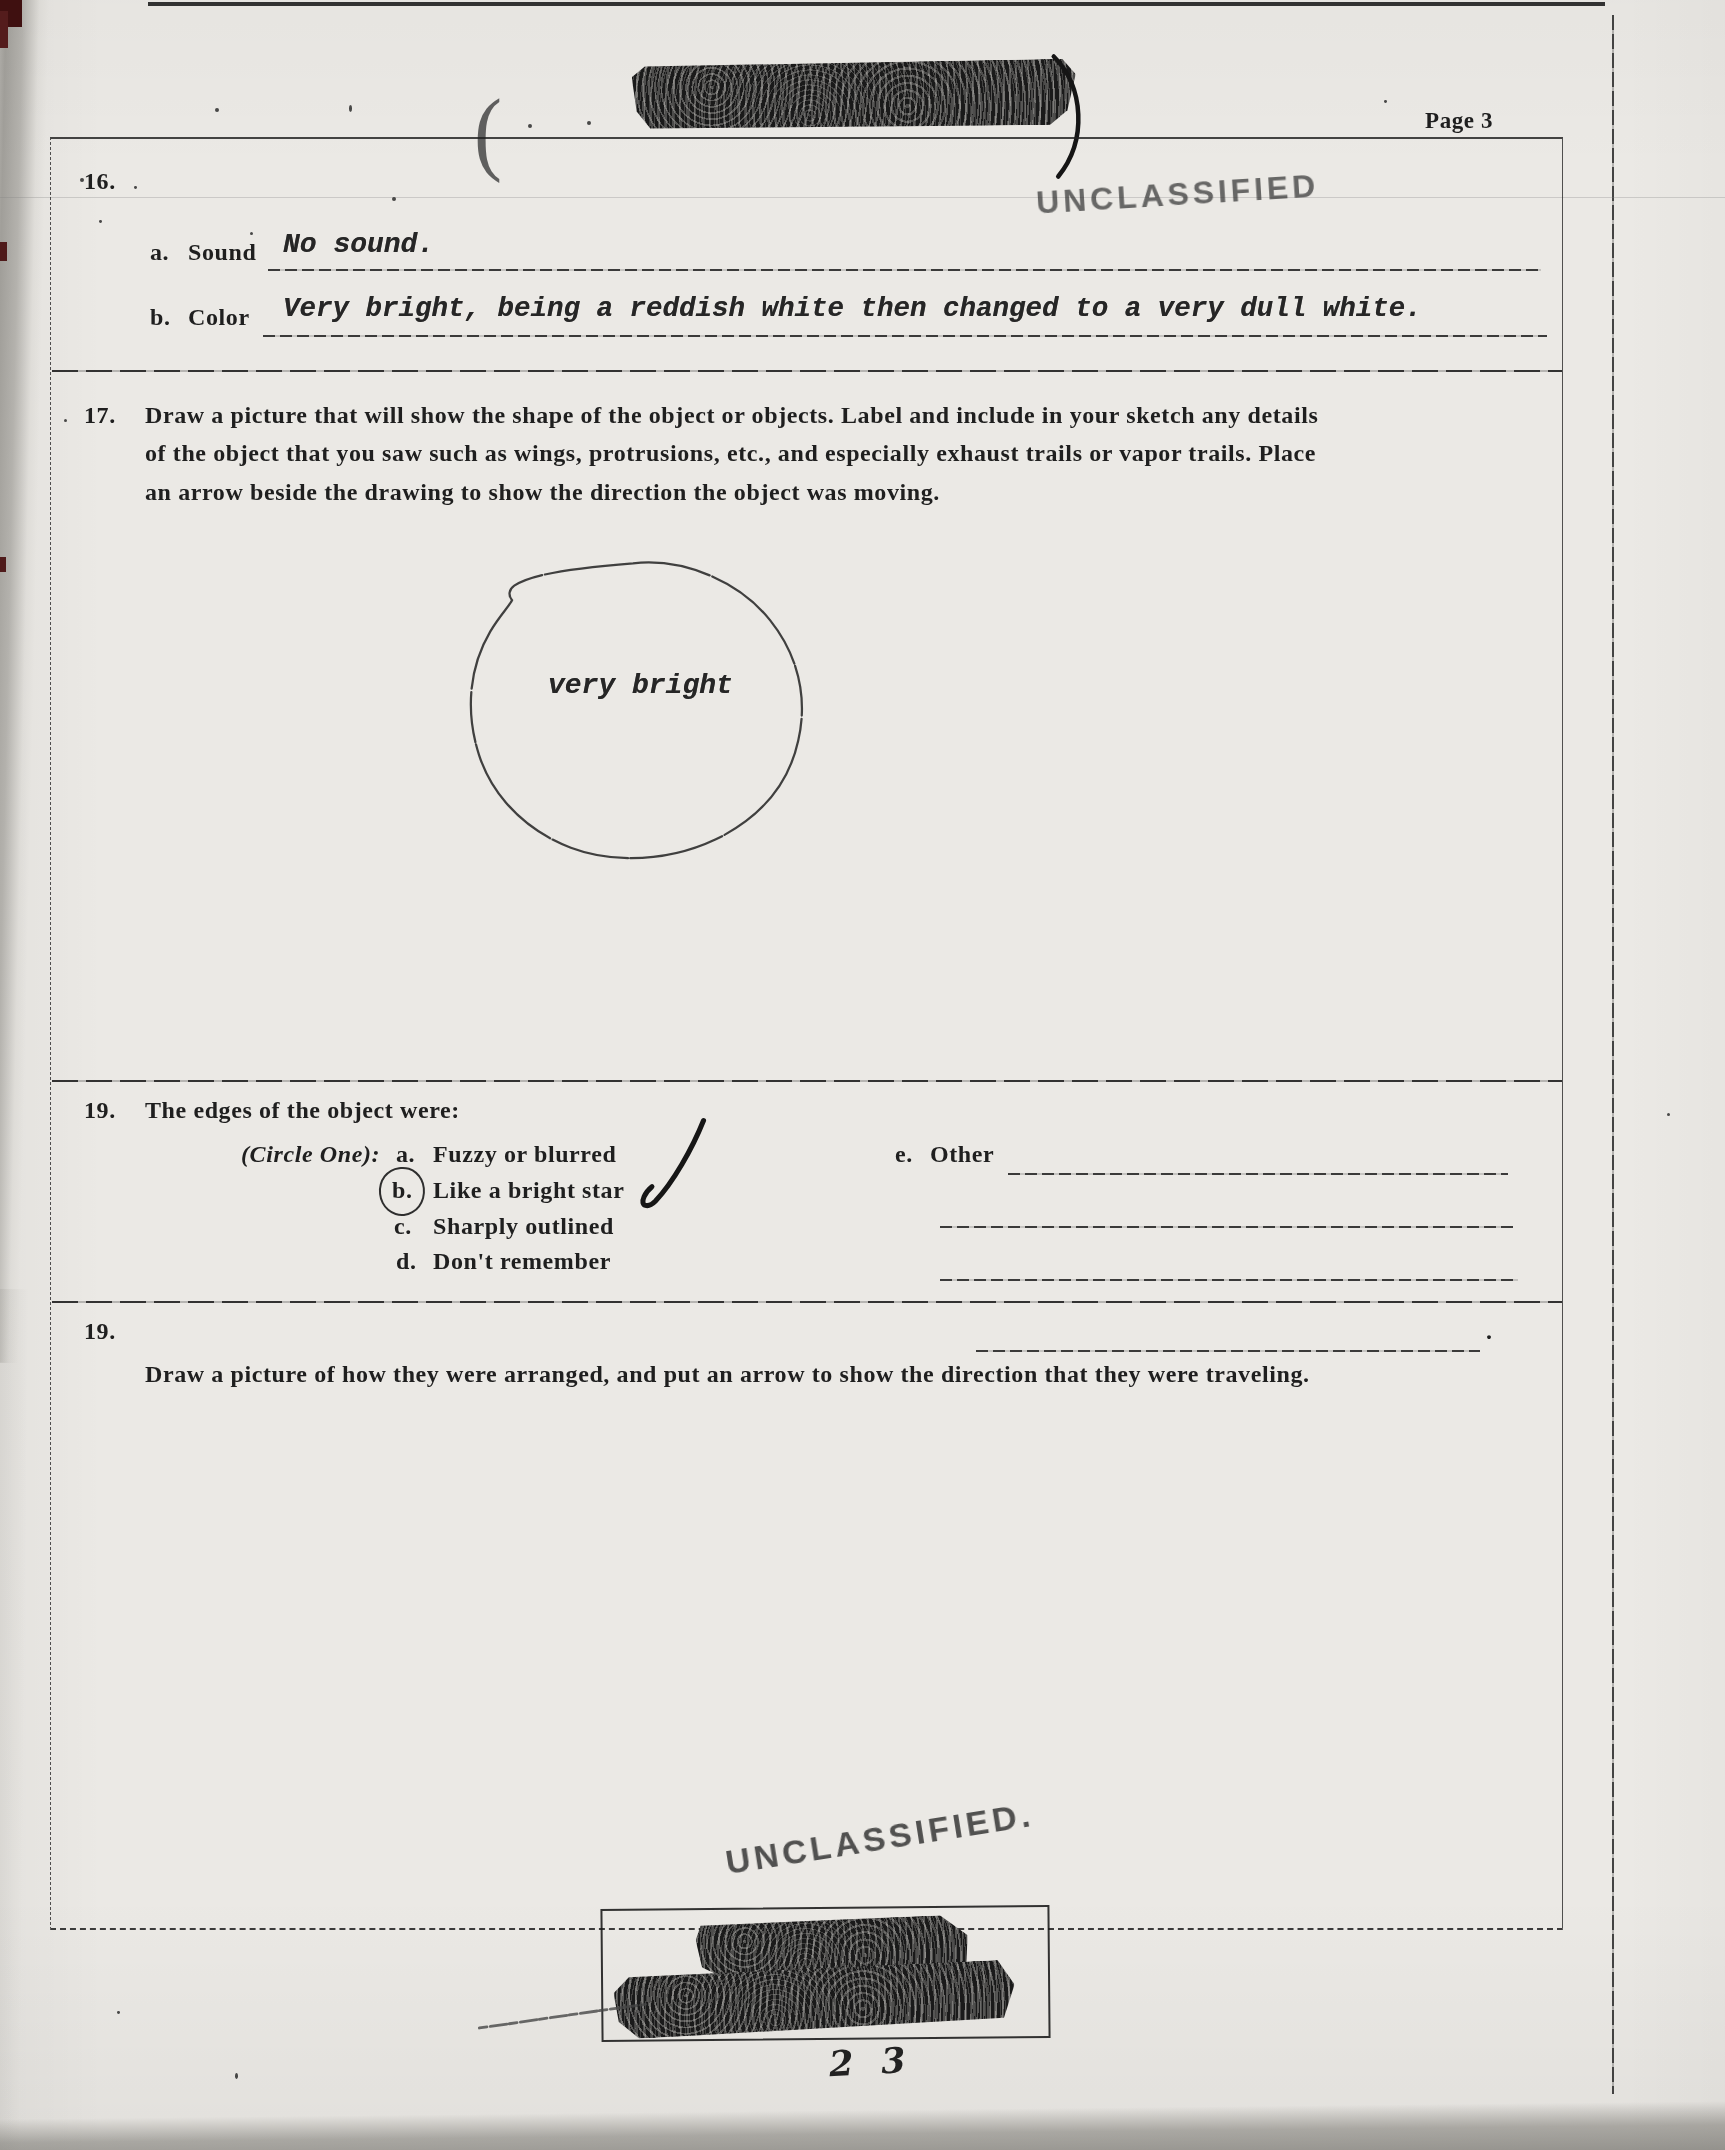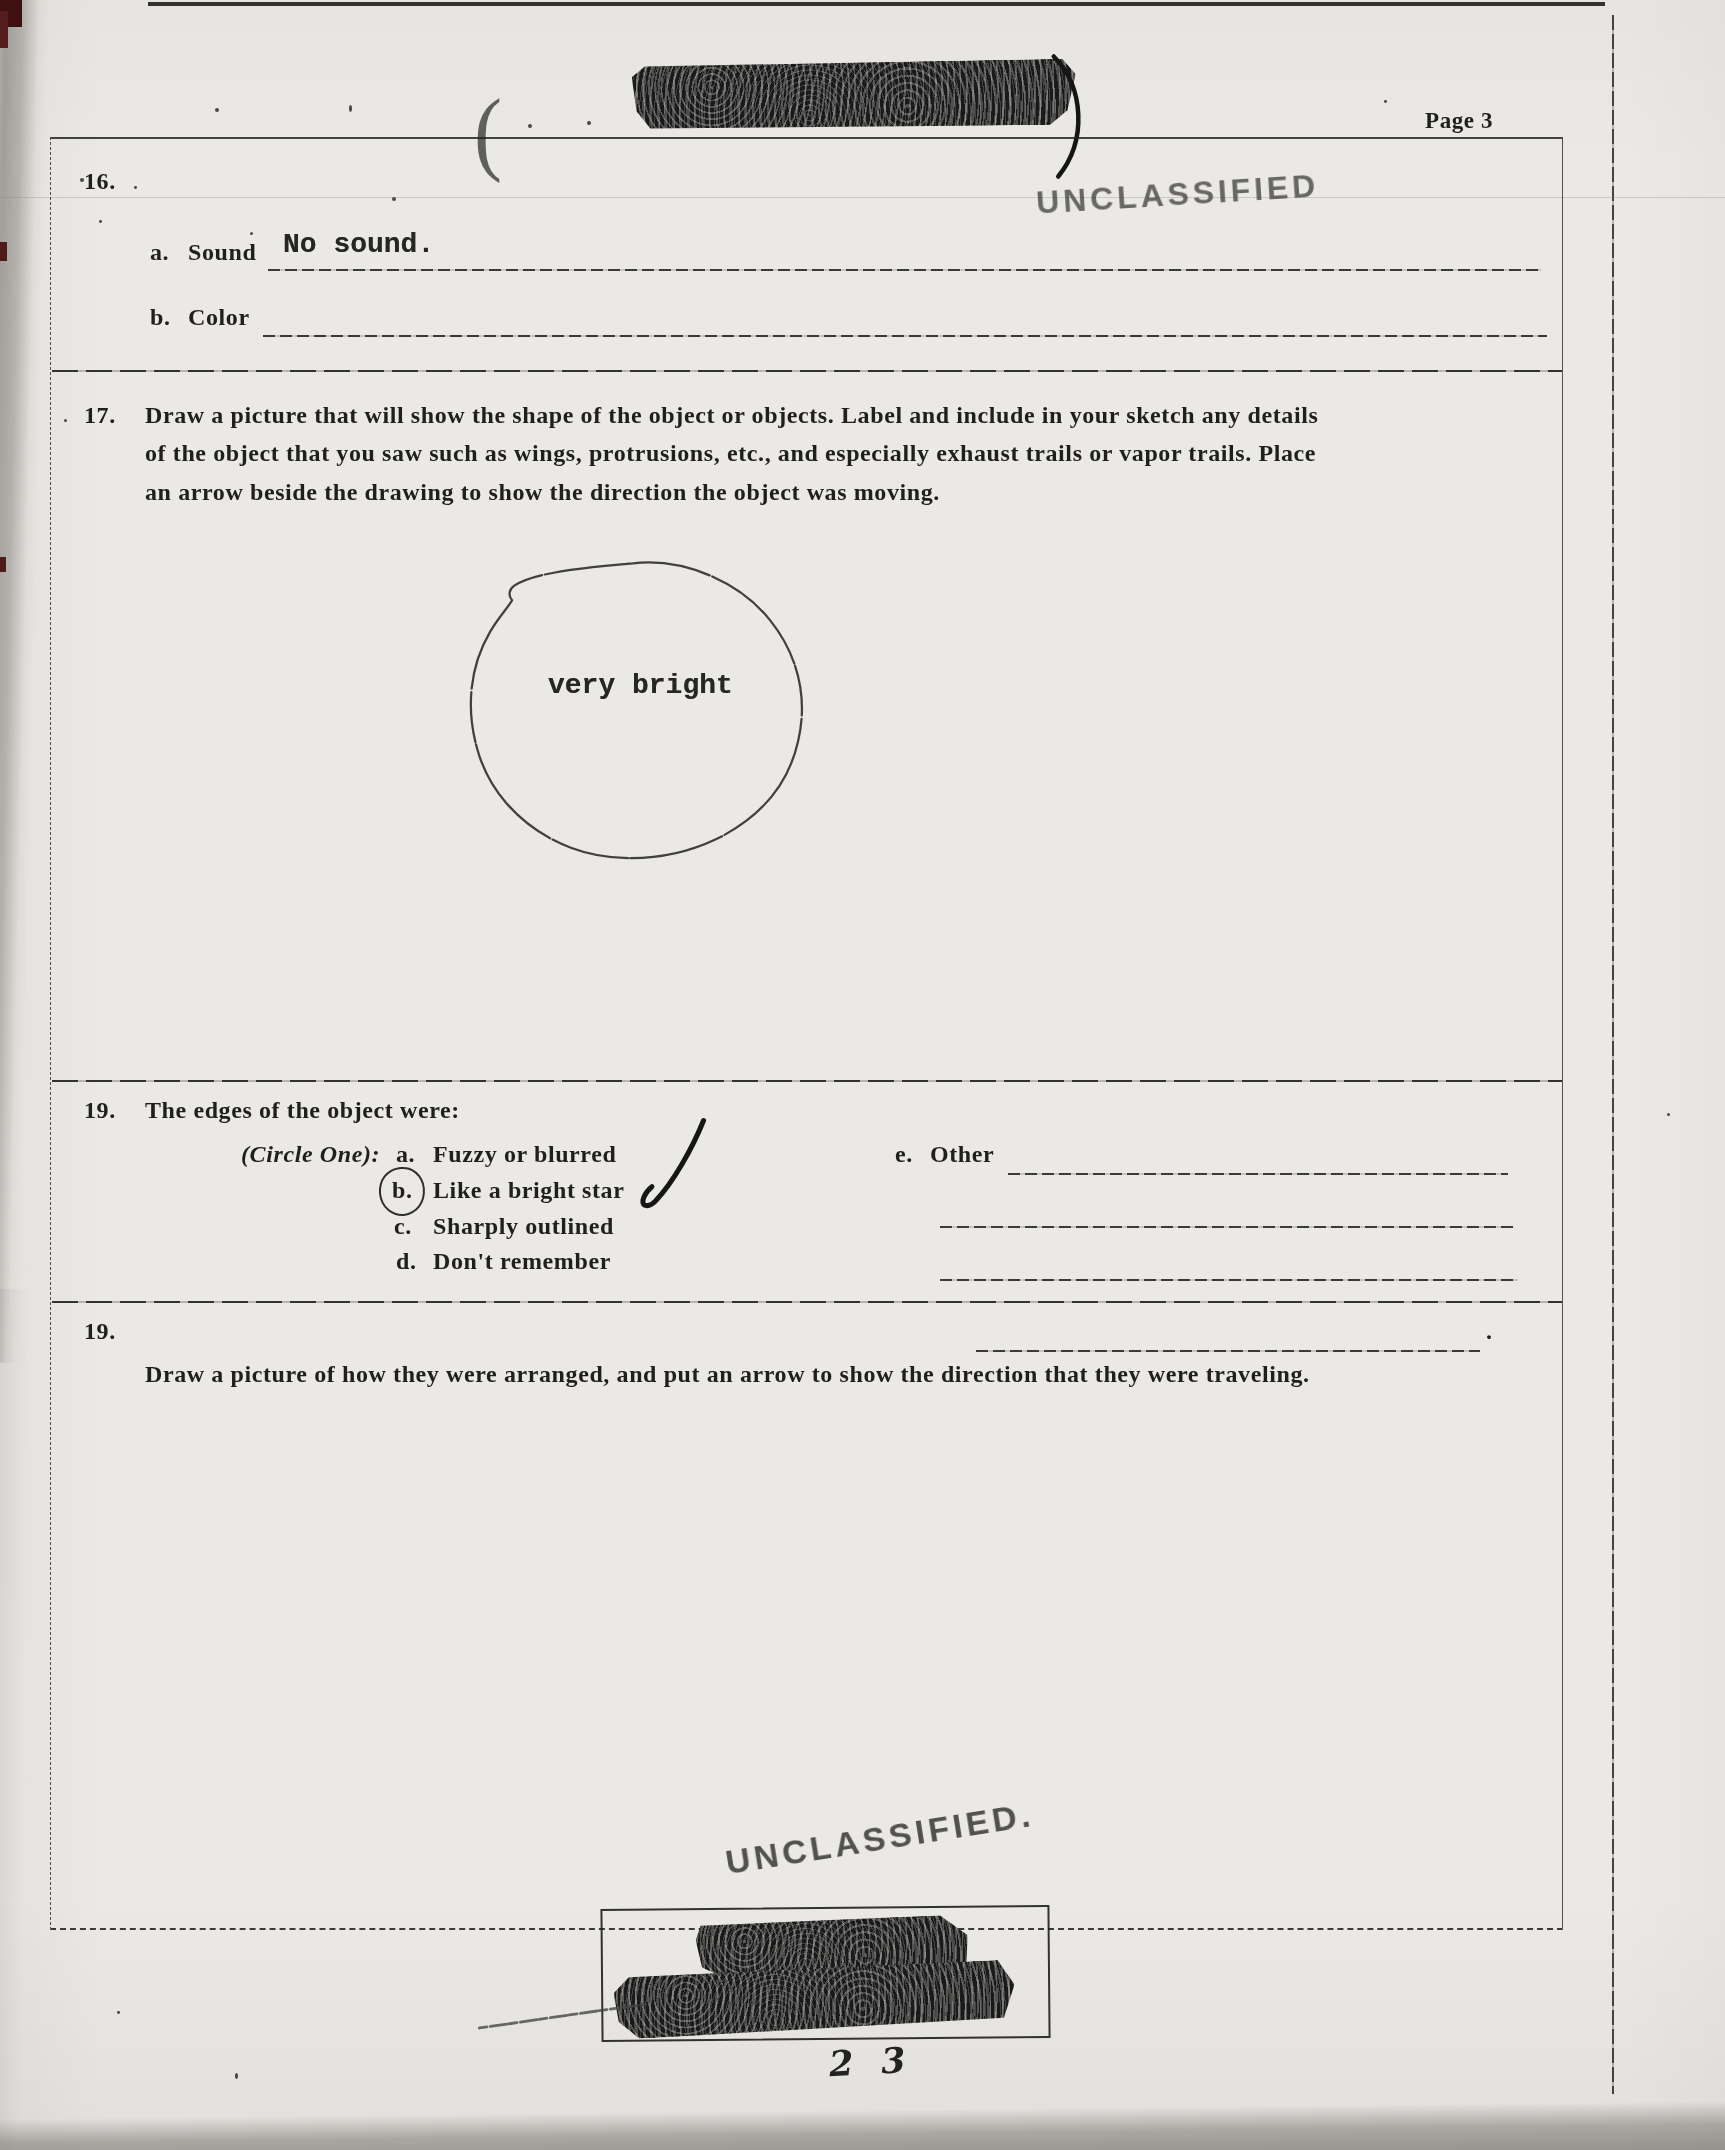--- a/index.html
+++ b/index.html
@@ -3,21 +3,21 @@
 <meta charset="utf-8">
 <style>
   html,body{margin:0;padding:0;background:#d8d6d2;}
   .page{position:relative;width:1726px;height:2151px;overflow:hidden;
     background:#ebe9e5;
     background-image:linear-gradient(180deg, rgba(0,0,0,0.02), rgba(0,0,0,0) 8%, rgba(0,0,0,0) 88%, rgba(0,0,0,0.04)),
                      linear-gradient(90deg, rgba(0,0,0,0.03), rgba(0,0,0,0) 6%, rgba(0,0,0,0) 94%, rgba(0,0,0,0.02));
     font-family:"Liberation Sans", sans-serif;}
   .abs{position:absolute;}
   .t{font-family:Liberation Serif, serif;font-weight:700;color:#1f1f1f;font-size:24px;letter-spacing:0.6px;white-space:nowrap;}
-  .mono{font-family:"Liberation Mono","DejaVu Sans Mono",monospace;font-weight:700;color:#262626;font-size:28px;white-space:nowrap;text-shadow:0 0 0.6px rgba(20,20,20,0.55);}
+  .mono{font-family:"Liberation Mono","DejaVu Sans Mono",monospace;font-weight:700;color:#262626;font-size:28px;white-space:nowrap;text-shadow:0 0 0.6px rgba(20,20,20,0.55);font-style:italic;}
   .rule{height:2.2px;background:repeating-linear-gradient(90deg, rgba(28,28,28,0.85) 0 12.3px, rgba(28,28,28,0.18) 12.3px 17px);}
   .divider{height:2.2px;background:repeating-linear-gradient(90deg, rgba(25,25,25,0.88) 0 26px, rgba(25,25,25,0.25) 26px 34px);}
   .stamp{font-weight:700;color:rgba(52,52,52,0.72);letter-spacing:3.9px;filter:blur(0.3px);white-space:nowrap;}
   .noisebar{background-color:#1a1a1a;
     background-image:repeating-radial-gradient(circle at 18% 35%, rgba(225,223,218,0.30) 0 1.7px, rgba(0,0,0,0) 1.7px 6.2px),
                      repeating-radial-gradient(circle at 62% 68%, rgba(225,223,218,0.26) 0 2.2px, rgba(0,0,0,0) 2.2px 7.3px),
                      repeating-radial-gradient(circle at 40% 80%, rgba(225,223,218,0.20) 0 1.1px, rgba(0,0,0,0) 1.1px 5px);
     border-radius:5px;}
   .speck{width:3.9px;height:3.9px;border-radius:50%;background:#2c2c2c;opacity:0.85;}
   .formbox{box-sizing:border-box;
@@ -81,20 +81,21 @@
 
   <div class="abs t" style="left:84px;top:168px;">16.</div>
 
   <div class="abs t" style="left:150px;top:239px;">a.</div>
   <div class="abs t" style="left:188px;top:239px;">Sound</div>
   <div class="abs mono" style="left:283px;top:229px;">No sound.</div>
   <div class="abs rule" style="left:268px;top:269px;width:1273px;"></div>
 
   <div class="abs t" style="left:150px;top:304px;">b.</div>
   <div class="abs t" style="left:188px;top:304px;">Color</div>
+  <div class="abs mono" style="left:283px;top:293px;font-size:27.5px;">Very bright, being a reddish white then changed to a very dull white.</div>
   <div class="abs rule" style="left:263px;top:335px;width:1284px;"></div>
 
   <div class="abs t" style="left:84px;top:402px;">17.</div>
   <div class="abs t" style="left:145px;top:402px;">Draw a picture that will show the shape of the object or objects.  Label and include in your sketch any details</div>
   <div class="abs t" style="left:145px;top:440px;">of the object that you saw such as wings, protrusions, etc., and especially exhaust trails or vapor trails.  Place</div>
   <div class="abs t" style="left:145px;top:479px;text-align:right;">an arrow beside the drawing to show the direction the object was moving.</div>
 
   <svg class="abs" style="left:448px;top:542px;" width="370" height="336" viewBox="0 0 660 600">
     <path d="M 330 38
              C 420 28, 520 70, 575 140

